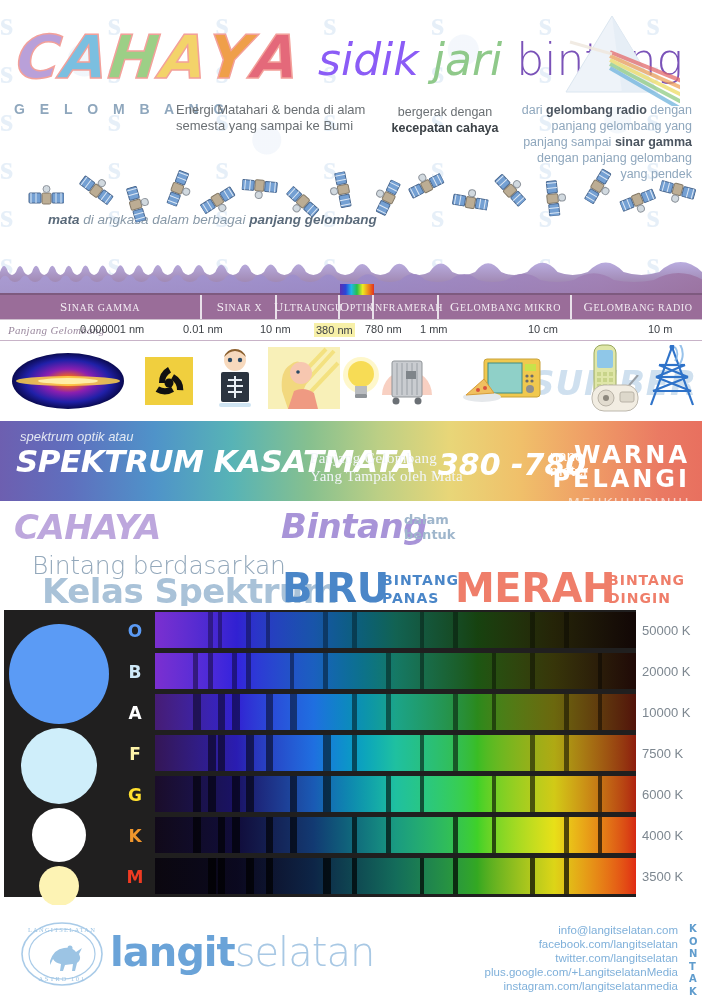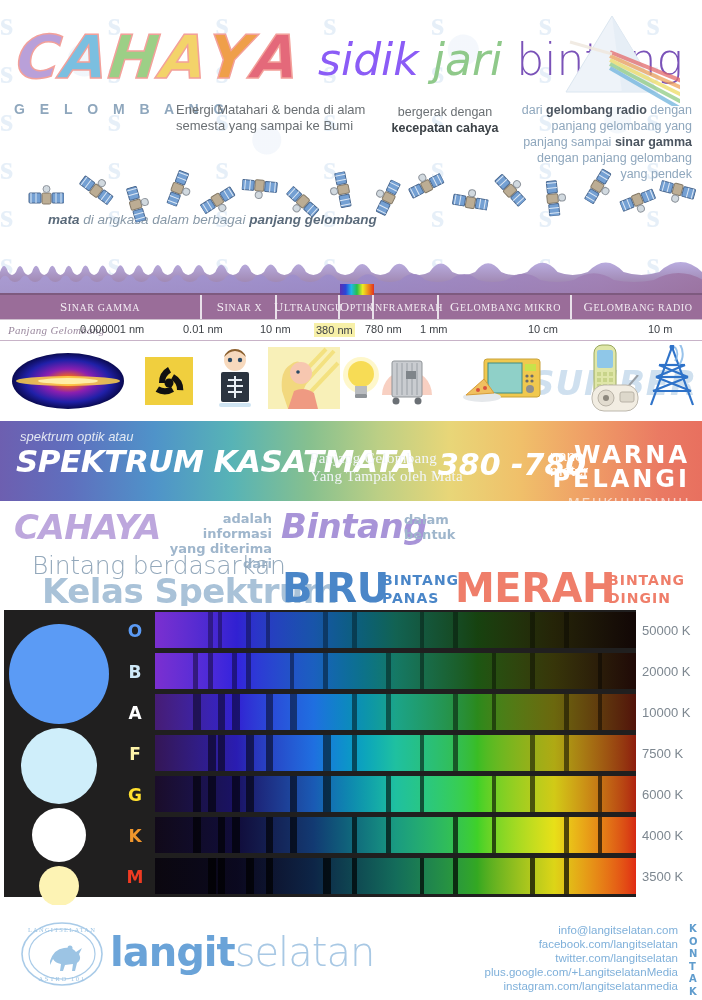--- a/index.html
+++ b/index.html
@@ -519,24 +519,20 @@
     </div>
     <div class="rb-warna">
       <div>WARNA</div>
       <div>PELANGI</div>
       <div class="rb-meji">MEJIKUHIBINIU</div>
     </div>
   </div>
 
   <div class="stmt">
     <div class="s big" style="left:14px;top:6px;color:#bda7dd">CAHAYA</div>
-    <div class="s sml" style="left:160px;top:10px;color:#9fb6cc;text-align:right;width:112px">
-      <div>adalah informasi</div>
-      <div>yang diterima dari</div>
-    </div>
     <div class="s big" style="left:281px;top:5px;color:#a894d8">Bintang</div>
     <div class="s sml" style="left:404px;top:11px;color:#9fb6cc">
       <div>dalam</div>
       <div>bentuk</div>
     </div>
 
     <div class="s thin" style="left:32px;top:50px;color:#93a8bb">Bintang berdasarkan</div>
     <div class="s big" style="left:42px;top:70px;color:#a9c2d8;font-style:normal">Kelas Spektrum</div>
     <div class="s big" style="left:282px;top:64px;color:#4a86c8;font-size:40px;font-style:normal">BIRU</div>
     <div class="s sml" style="left:382px;top:70px;color:#4a86c8;font-size:14px;line-height:18px;letter-spacing:1px">

